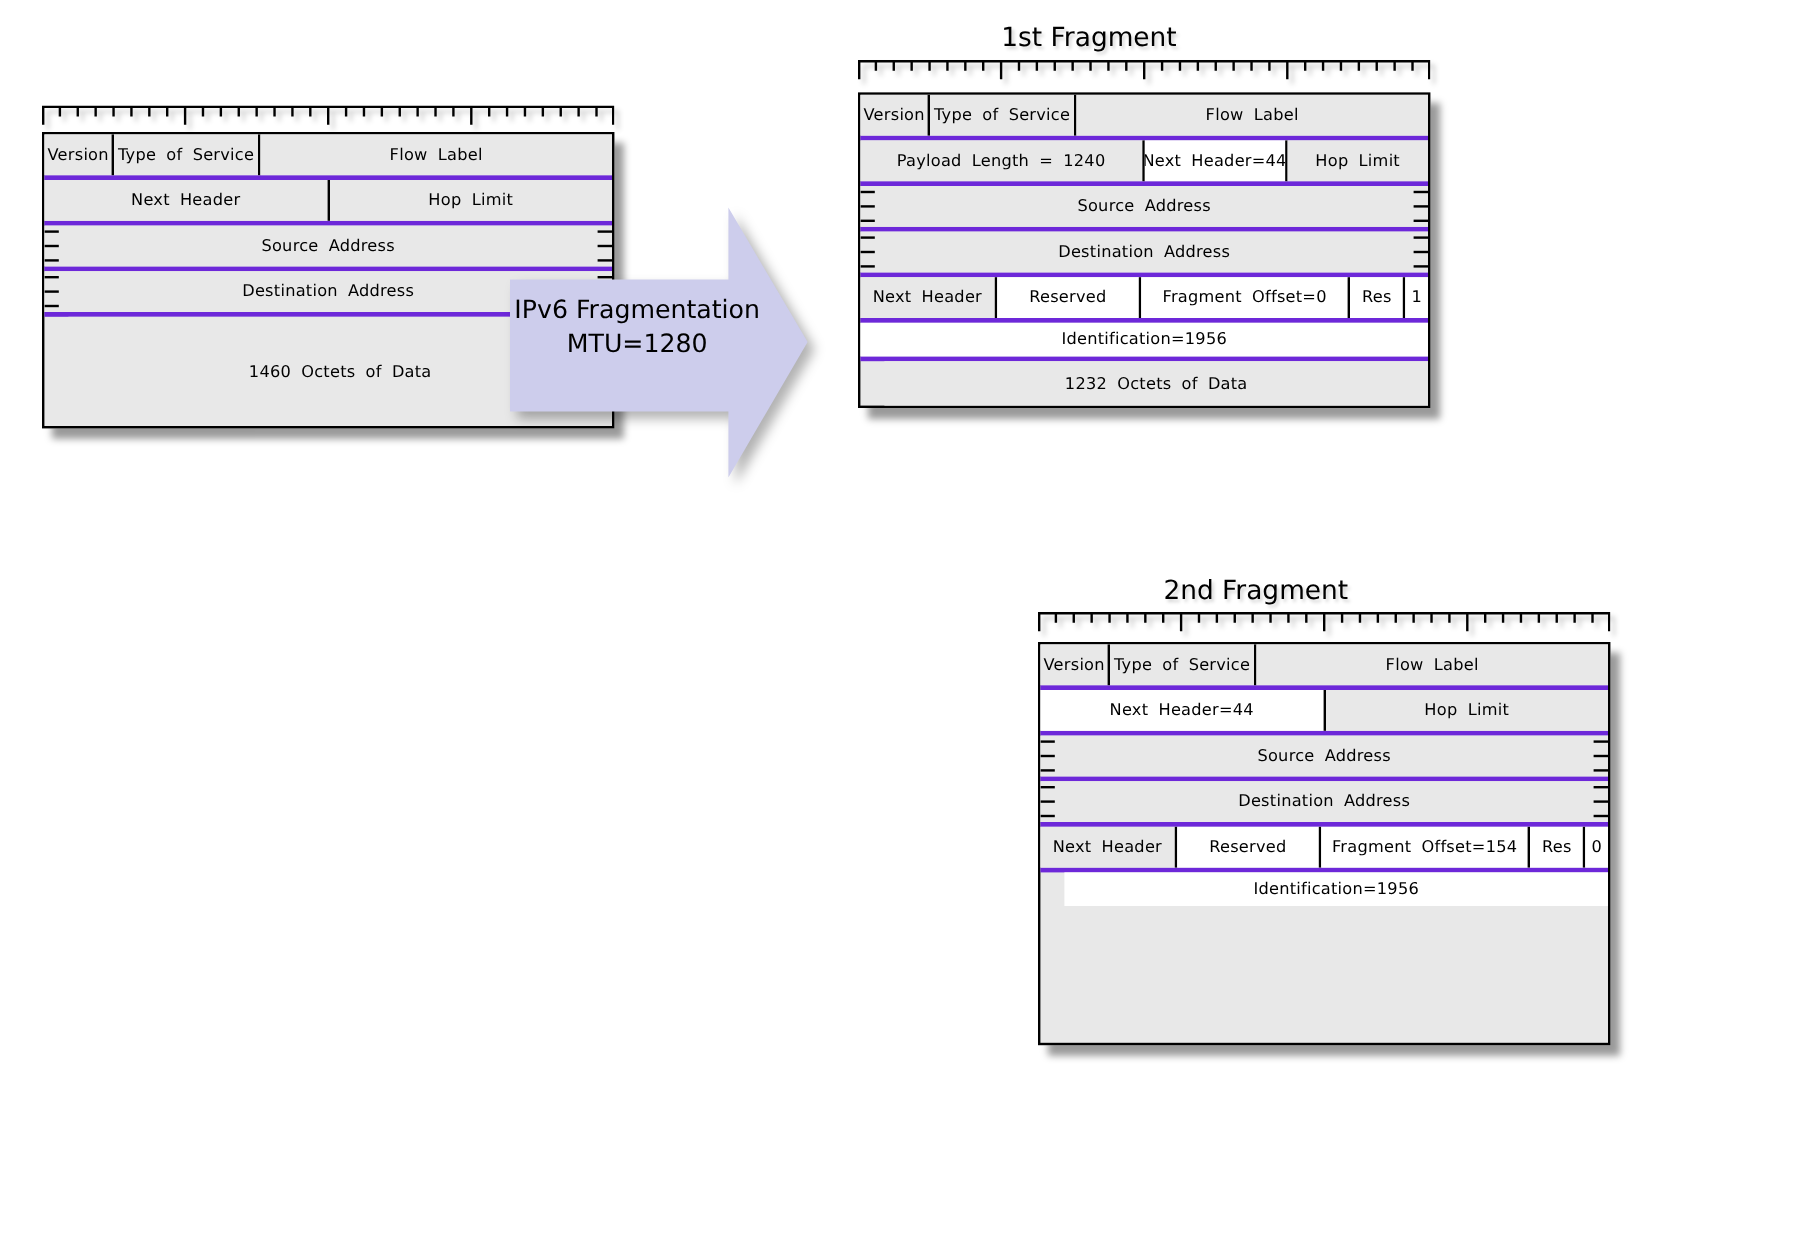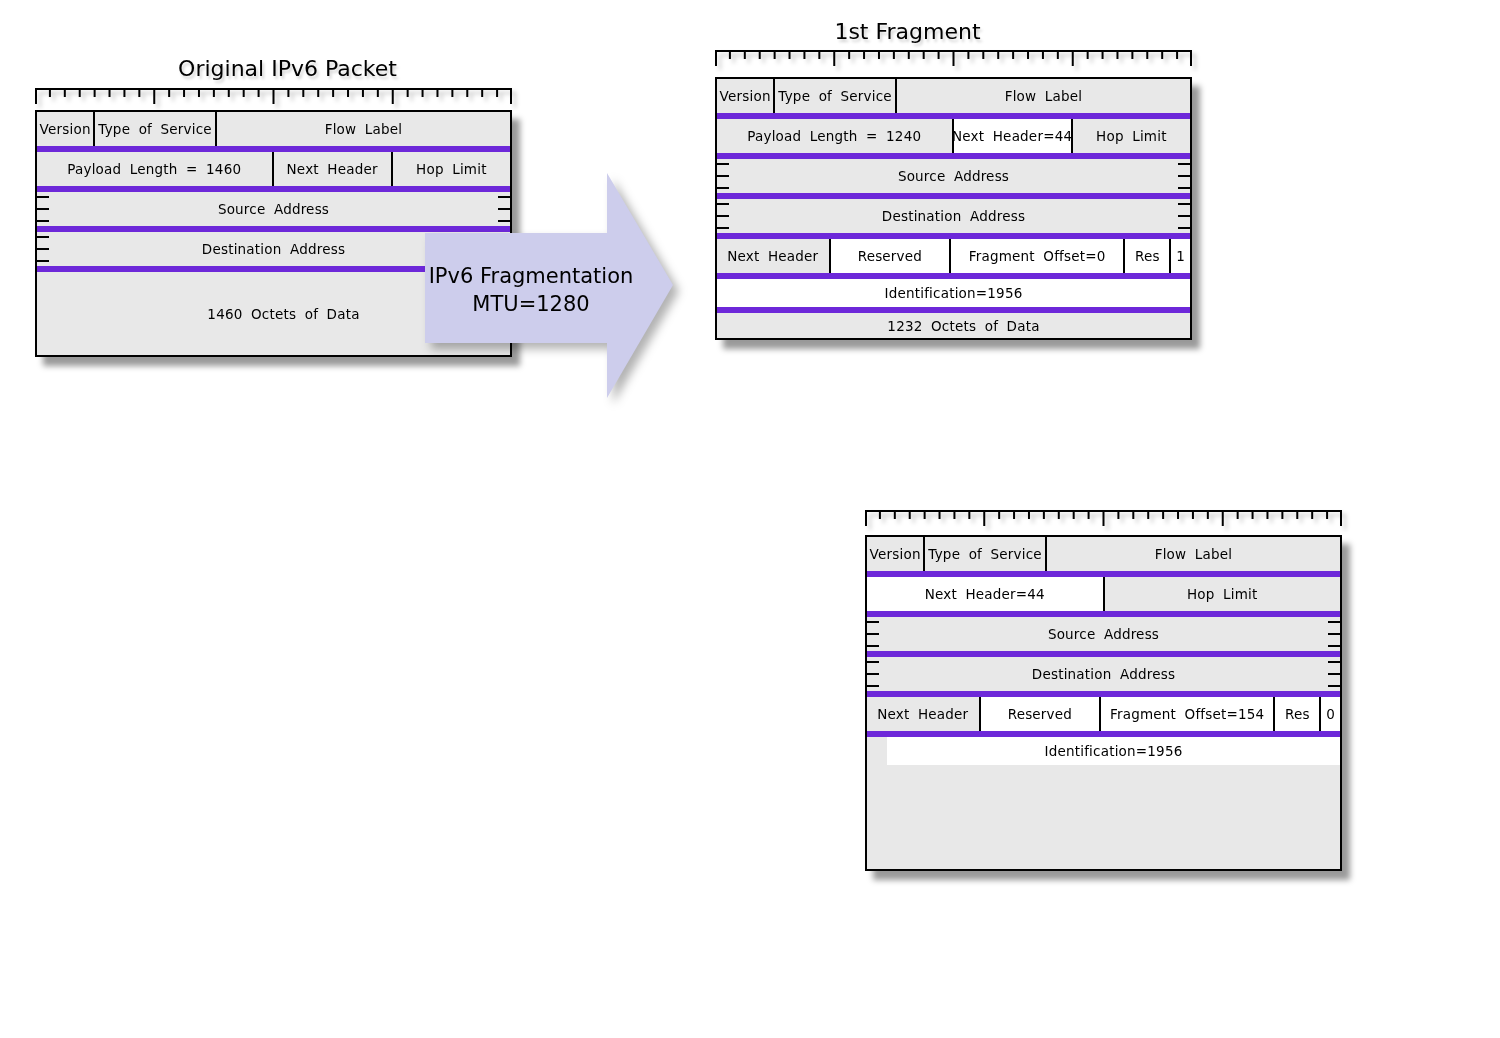--- a/index.html
+++ b/index.html
@@ -19,21 +19,21 @@
     position:absolute;left:0;width:100%;height:17px;
     filter:drop-shadow(4px 4px 2px rgba(0,0,0,0.22));
   }
   .packet .box{
     position:absolute;left:0;top:0;right:0;bottom:0;
     border:2px solid #000;
     background:var(--cell-gray,#e8e8e8);
     box-shadow:8px 9px 6px rgba(0,0,0,0.40);
     display:flex;flex-direction:column;
   }
-  .row{display:flex;flex:0 0 34px;border-bottom:6px solid #6d28d9;min-height:0;}
+  .row{display:flex;flex:0 0 34px;border-bottom:4px solid #6d28d9;min-height:0;}
   .row:last-child{border-bottom:none;padding-left:20px;}
   .row-id{flex:0 0 28px;}
   .row-data{flex:1 1 auto;}
   .cell{
     position:relative;display:flex;align-items:center;justify-content:center;
     background:var(--cell-gray,#e8e8e8);
     border-right:2px solid #000;
     font-size:13.5px;letter-spacing:0.2px;word-spacing:4px;white-space:nowrap;
     overflow:hidden;min-width:0;
   }
@@ -56,49 +56,45 @@
   .pkt-frag2{left:865px;top:535px;width:477px;height:336px;}
   .pkt-frag2 .ruler{top:-25px;}
   .pkt-frag2 .title{top:-55px;transform:translateX(-57px);}
   
   .arrow-svg{
     position:absolute;left:425px;top:167px;width:250px;height:236px;
     filter:drop-shadow(6px 6px 5px rgba(0,0,0,0.30));
     z-index:5;
   }
   .arrow-text{
-    position:absolute;left:425px;top:235px;width:212px;height:110px;
+    position:absolute;left:425px;top:217px;width:212px;height:110px;
     display:flex;flex-direction:column;align-items:center;justify-content:center;
     font-size:21px;line-height:28px;z-index:6;
   }
 </style>
 </head>
 <body>
 
 <div class="packet pkt-original">
-  <div class="title">Original IPv6 Packet</div>
   <svg class="ruler" viewBox="0 0 477 17" preserveAspectRatio="none">
       <path d="M0,1 H477 M1.00,1 V16 M14.91,1 V9 M29.81,1 V9 M44.72,1 V9 M59.63,1 V9 M74.53,1 V9 M89.44,1 V9 M104.34,1 V9 M119.25,1 V16 M134.16,1 V9 M149.06,1 V9 M163.97,1 V9 M178.88,1 V9 M193.78,1 V9 M208.69,1 V9 M223.59,1 V9 M238.50,1 V16 M253.41,1 V9 M268.31,1 V9 M283.22,1 V9 M298.13,1 V9 M313.03,1 V9 M327.94,1 V9 M342.84,1 V9 M357.75,1 V16 M372.66,1 V9 M387.56,1 V9 M402.47,1 V9 M417.38,1 V9 M432.28,1 V9 M447.19,1 V9 M462.09,1 V9 M476.00,1 V16 " stroke="#000000" stroke-width="2" fill="none"></path>
     </svg>
   <div class="box rows">
       <div class="row row-normal">
         <div class="cell" style="flex: 12 1 0px;">
           <span>Version</span>
         </div>
         <div class="cell" style="flex: 25.5 1 0px;">
           <span>Type of Service</span>
         </div>
         <div class="cell" style="flex: 62.5 1 0px;">
           <span>Flow Label</span>
         </div>
       </div>
       <div class="row row-normal">
-        <div class="cell" style="flex: 50 1 0px;">
-          <span>Payload Length = 1460</span>
-        </div>
         <div class="cell" style="flex: 25 1 0px;">
           <span>Next Header</span>
         </div>
         <div class="cell" style="flex: 25 1 0px;">
           <span>Hop Limit</span>
         </div>
       </div>
       <div class="row row-normal">
         <div class="cell wordticks" style="flex: 100 1 0px;">
           <span>Source Address</span>
@@ -219,20 +215,21 @@
       </div>
       <div class="row row-data">
         <div class="cell" style="flex: 100 1 0px;">
           <span>1232 Octets of Data</span>
         </div>
       </div>
     </div>
 </div>
 
 <div class="packet pkt-frag2">
+  <div class="title">2nd Fragment</div>
   <svg class="ruler" viewBox="0 0 477 17" preserveAspectRatio="none">
       <path d="M0,1 H477 M1.00,1 V16 M14.91,1 V9 M29.81,1 V9 M44.72,1 V9 M59.63,1 V9 M74.53,1 V9 M89.44,1 V9 M104.34,1 V9 M119.25,1 V16 M134.16,1 V9 M149.06,1 V9 M163.97,1 V9 M178.88,1 V9 M193.78,1 V9 M208.69,1 V9 M223.59,1 V9 M238.50,1 V16 M253.41,1 V9 M268.31,1 V9 M283.22,1 V9 M298.13,1 V9 M313.03,1 V9 M327.94,1 V9 M342.84,1 V9 M357.75,1 V16 M372.66,1 V9 M387.56,1 V9 M402.47,1 V9 M417.38,1 V9 M432.28,1 V9 M447.19,1 V9 M462.09,1 V9 M476.00,1 V16 " stroke="#000000" stroke-width="2" fill="none"></path>
     </svg>
   <div class="box rows">
       <div class="row row-normal">
         <div class="cell" style="flex: 12 1 0px;">
           <span>Version</span>
         </div>
         <div class="cell" style="flex: 25.5 1 0px;">
           <span>Type of Service</span>

